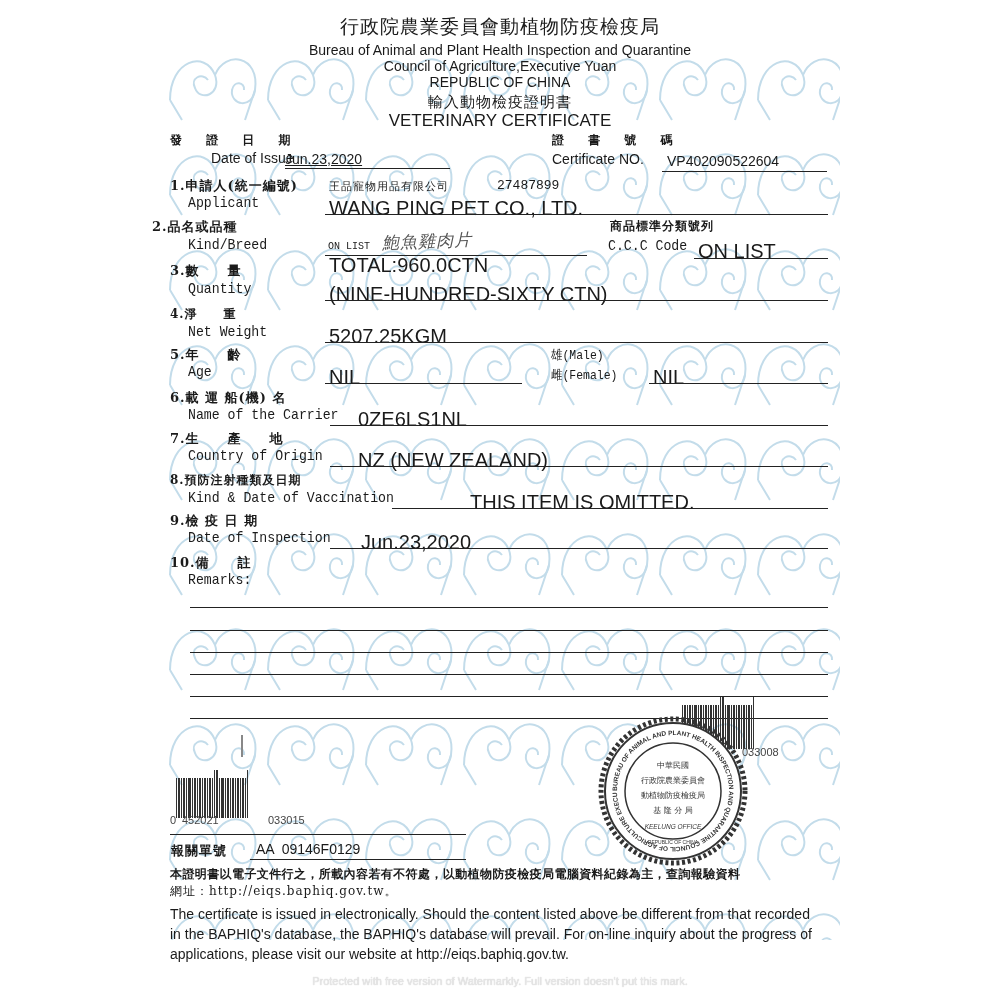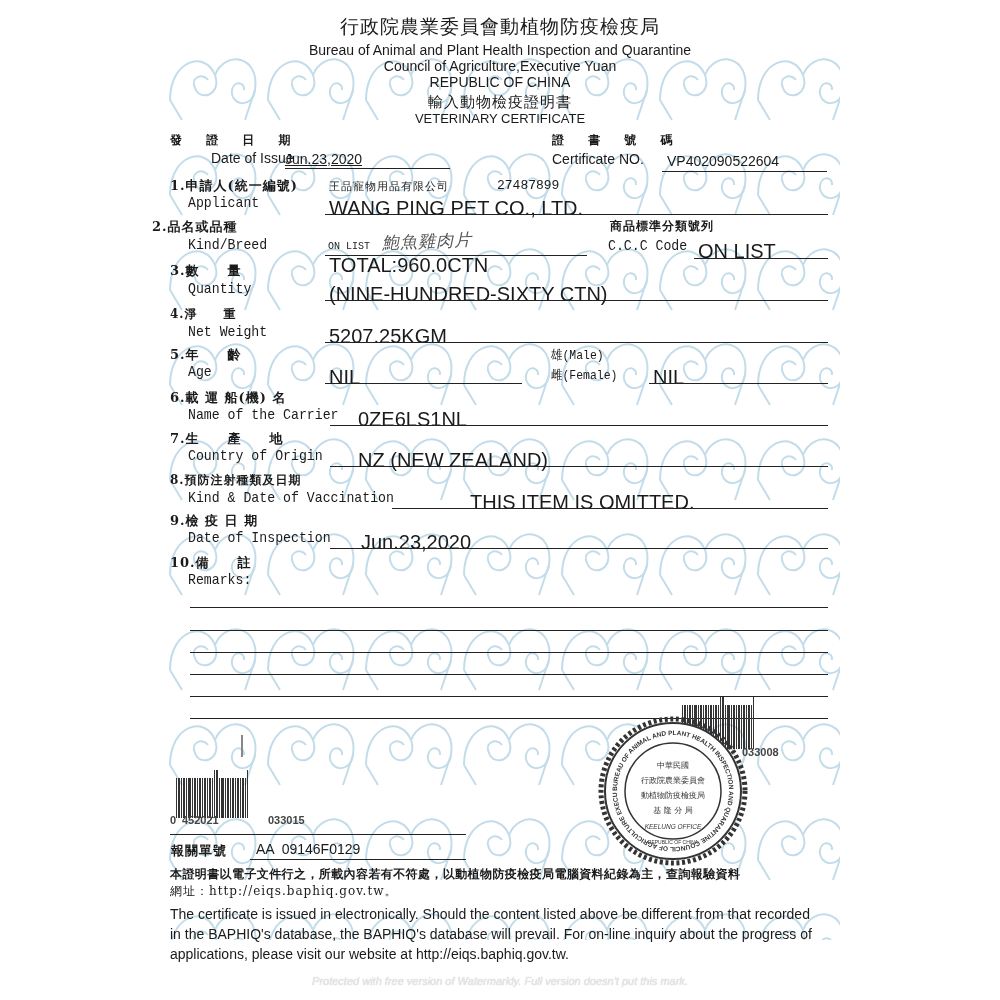--- a/index.html
+++ b/index.html
@@ -9,21 +9,21 @@
   .abs { position:absolute; z-index:2; white-space:nowrap; }
   .cn { font-family:"DejaVu Serif", serif; font-weight:bold; letter-spacing:1px; }
   .mono { font-family:"Liberation Mono", monospace; }
   .hdr { text-align:center; left:0; width:1000px; }
   .line { position:absolute; height:0; border-top:1.6px solid #222; z-index:2; }
   .lbl { font-size:15px; font-family:"Liberation Mono", monospace; transform:scaleX(0.88); transform-origin:left; }
   .val { font-size:20px;text-align:center; }
   .cnlbl { font-size:12px; }
   .barcode { position:absolute; z-index:2; display:flex; align-items:flex-end; }
   .barcode span { display:inline-block; background:#333; margin-right:1px; }
-  .bcnum { position:absolute; font-size:11px; color:#444; z-index:3;font-weight:bold; }
+  .bcnum { position:absolute; font-size:11px; color:#444; z-index:3; }
   .seal { position:absolute; z-index:3; }
 </style>
 </head>
 <body>
 
 <svg class="wm" viewBox="0 0 680 900" xmlns="http://www.w3.org/2000/svg">
   <defs>
     <g id="motif" fill="none" stroke="#c3dcea" stroke-width="2">
       <path d="M10 60 C10 20, 45 10, 55 35 C62 55, 40 62, 35 48 C30 38, 42 32, 48 40"></path>
       <path d="M55 35 C65 10, 100 15, 95 50 C92 70, 70 65, 72 50 C74 40, 85 42, 84 50"></path>
@@ -34,21 +34,21 @@
     </pattern>
   </defs>
   <rect x="0" y="0" width="680" height="900" fill="url(#pat)"></rect>
 </svg>
 
 <div class="abs hdr cn" style="top:14px;font-size:19px;font-weight:normal;">行政院農業委員會動植物防疫檢疫局</div>
 <div class="abs hdr" style="top:42px;font-size:14px;">Bureau of Animal and Plant Health Inspection and Quarantine</div>
 <div class="abs hdr" style="top:58px;font-size:14px;">Council of Agriculture,Executive Yuan</div>
 <div class="abs hdr" style="top:74px;font-size:14px;">REPUBLIC OF CHINA</div>
 <div class="abs hdr cn" style="top:93px;font-size:15px;font-weight:normal;">輸入動物檢疫證明書</div>
-<div class="abs hdr" style="top:111px;font-size:13px;">VETERINARY CERTIFICATE</div>
+<div class="abs hdr" style="top:111px;font-size:17px;">VETERINARY CERTIFICATE</div>
 
 <div class="abs cn cnlbl" style="left:170px;top:132px;letter-spacing:10px;">發 證 日 期</div>
 <div class="abs" style="left:170px;top:150px;font-size:14px;margin-left:41px;">Date of Issue</div>
 <div class="abs" style="left:285px;top:151px;font-size:14px;text-decoration:underline;">Jun.23,2020</div>
 <div class="line" style="left:285px;top:168px;width:165px;"></div>
 
 <div class="abs cn cnlbl" style="left:552px;top:132px;letter-spacing:10px;">證 書 號 碼</div>
 <div class="abs" style="left:552px;top:151px;font-size:14px;">Certificate NO.</div>
 <div class="abs" style="left:667px;top:153px;font-size:14px;">VP402090522604</div>
 <div class="line" style="left:662px;top:171px;width:165px;"></div>
@@ -215,13 +215,13 @@
 <div class="abs cn" style="left:171px;top:842px;font-size:13px;">報關單號</div>
 <div class="abs" style="left:256px;top:841px;font-size:14px;white-space:pre;">AA  09146F0129</div>
 <div class="line" style="left:250px;top:859px;width:216px;"></div>
 
 <div class="abs cn" style="left:170px;top:866px;font-size:12px;letter-spacing:0.4px;">本證明書以電子文件行之，所載內容若有不符處，以動植物防疫檢疫局電腦資料紀錄為主，查詢報驗資料</div>
 <div class="abs cn" style="left:170px;top:883px;font-size:12px;font-weight:normal;">網址：http://eiqs.baphiq.gov.tw。</div>
 <div class="abs" style="left:170px;top:906px;font-size:14px;">The certificate is issued in electronically. Should the content listed above be different from that recorded</div>
 <div class="abs" style="left:170px;top:926px;font-size:14px;">in the BAPHIQ's database, the BAPHIQ's database will prevail. For on-line inquiry about the progress of</div>
 <div class="abs" style="left:170px;top:946px;font-size:14px;">applications, please visit our website at http://eiqs.baphiq.gov.tw.</div>
 
-<div class="abs hdr" style="top:975px;font-size:11px;color:#e8e8e8;text-shadow:0 0 1px #bbb;font-style:italic;">Protected with free version of Watermarkly. Full version doesn't put this mark.</div>
+<div class="abs hdr" style="top:975px;font-size:11px;color:#e8e8e8;text-shadow:0 0 1px #bbb;">Protected with free version of Watermarkly. Full version doesn't put this mark.</div>
 
 </body></html>

